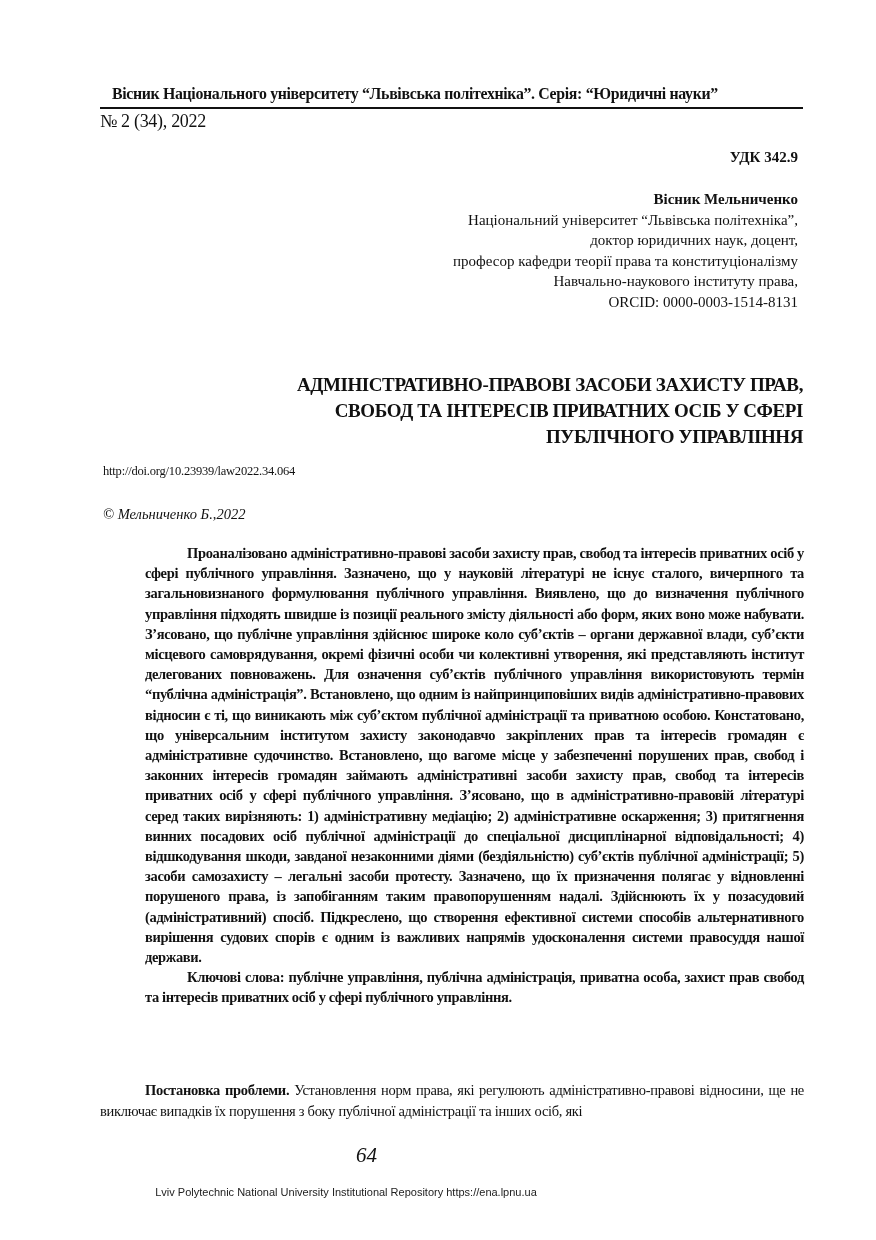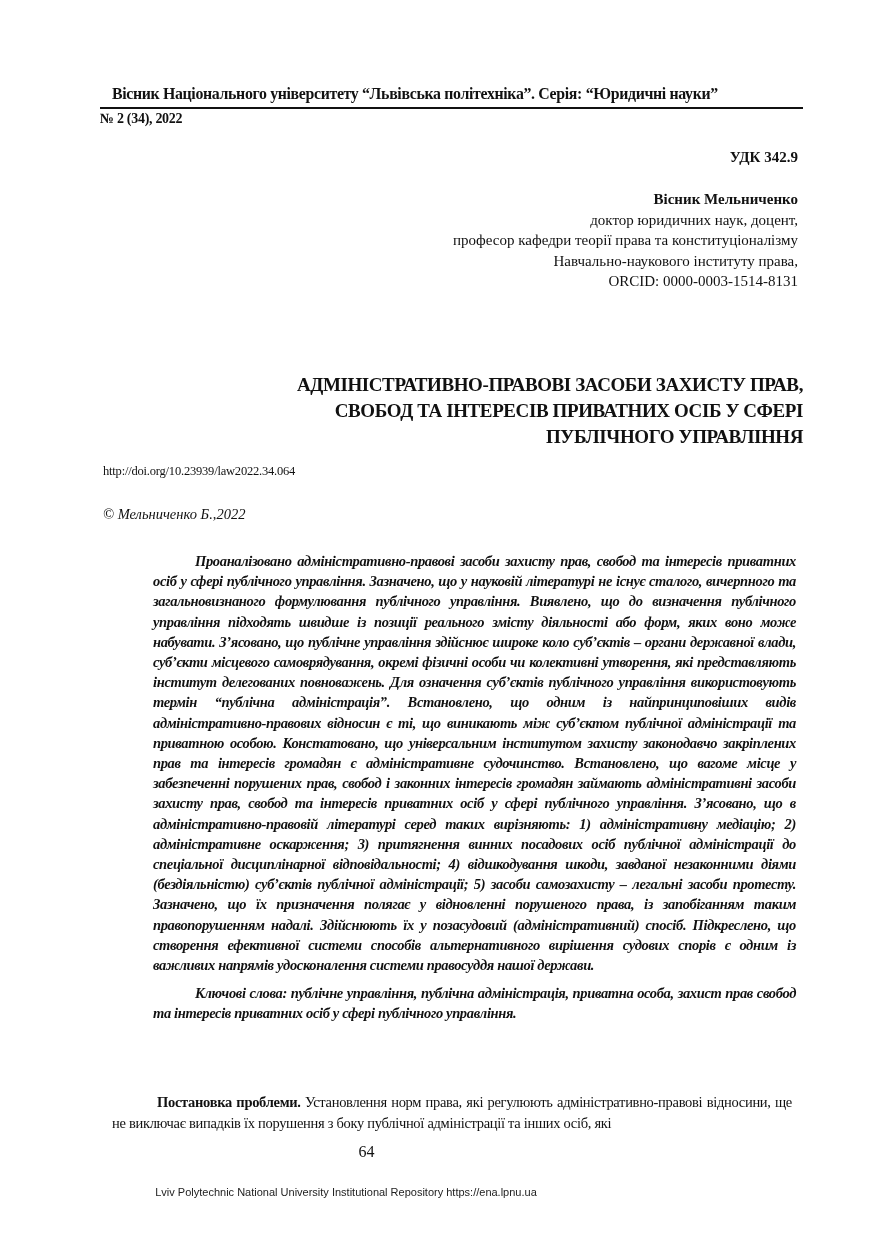--- a/index.html
+++ b/index.html
@@ -31,22 +31,22 @@
     .header-rule {
       left: 100px;
       top: 107px;
       width: 703px;
       height: 2px;
       background: #111;
     }
     .issue {
       left: 100px;
       top: 111px;
-      font-size: 14px;
-      font-weight: bold;
+      font-size: 18px;
+      font-weight: normal;
       letter-spacing: -0.3px;
     }
     .udc {
       right: 78px;
       top: 149px;
       font-size: 15px;
       font-weight: bold;
     }
     .author-block {
       right: 78px;
@@ -84,44 +84,44 @@
       left: 145px;
       top: 543px;
       width: 659px;
       font-size: 14.5px;
       font-weight: bold;
       line-height: 20.2px;
       text-align: justify;
       letter-spacing: -0.35px;
     }
     .abstract p {
-      margin: 8px;
+      margin: 0;
       text-indent: 42px;
       text-align: justify;
-      font-style: italic;
     }
 
     .body-text {
       left: 100px;
       top: 1080px;
       width: 704px;
       font-size: 14.5px;
       line-height: 20.5px;
       text-align: justify;
       letter-spacing: -0.3px;
     }
-    .body-text p { margin: 12px; text-indent: 45px; }
+    .body-text p { margin: 0; text-indent: 45px; }
     .body-text .lead { font-weight: bold; }
 
     .page-number {
       left: 0;
       top: 1143px;
       width: 733px;
       text-align: center;
-      font-size: 16px;
+      font-size: 21px;
+      font-style: italic;
     }
     .repo-footer {
       left: 0;
       top: 1186px;
       width: 692px;
       text-align: center;
       font-family: "Liberation Sans", "DejaVu Sans", sans-serif;
       font-size: 11px;
       color: #222;
     }
@@ -130,20 +130,21 @@
 <body>
 
 <div class="abs journal-header">Вісник Національного університету “Львівська політехніка”. Серія: “Юридичні науки”</div>
 <div class="abs header-rule"></div>
 <div class="abs issue">№ 2 (34), 2022</div>
 
 <div class="abs udc">УДК 342.9</div>
 
 <div class="abs author-block">
   <div class="author-name">Вісник Мельниченко</div>
+  <div>Національний університет “Львівська політехніка”,</div>
   <div>доктор юридичних наук, доцент,</div>
   <div>професор кафедри теорії права та конституціоналізму</div>
   <div>Навчально-наукового інституту права,</div>
   <div>ORCID: 0000-0003-1514-8131</div>
 </div>
 
 <div class="abs title">
   <div>АДМІНІСТРАТИВНО-ПРАВОВІ ЗАСОБИ ЗАХИСТУ ПРАВ,</div>
   <div>СВОБОД ТА ІНТЕРЕСІВ ПРИВАТНИХ ОСІБ У СФЕРІ</div>
   <div>ПУБЛІЧНОГО УПРАВЛІННЯ</div>

